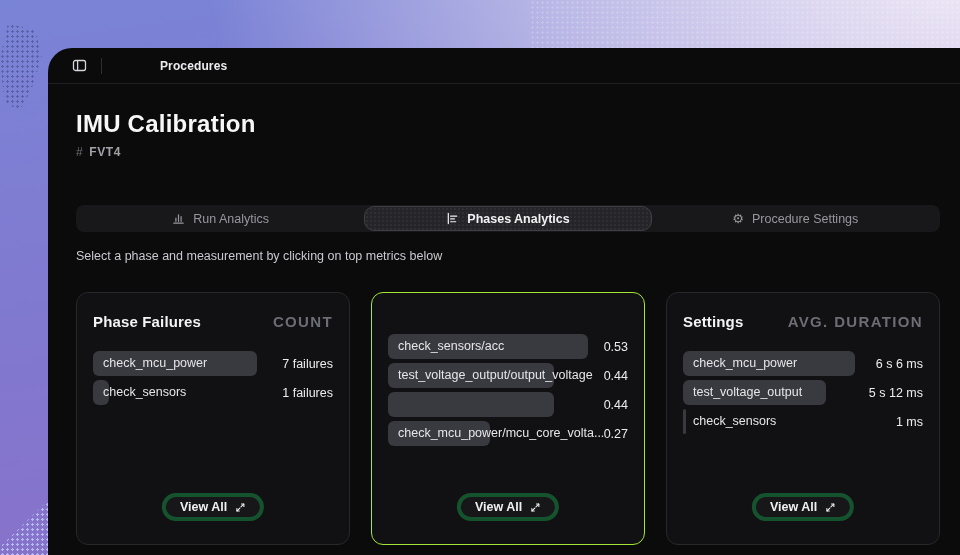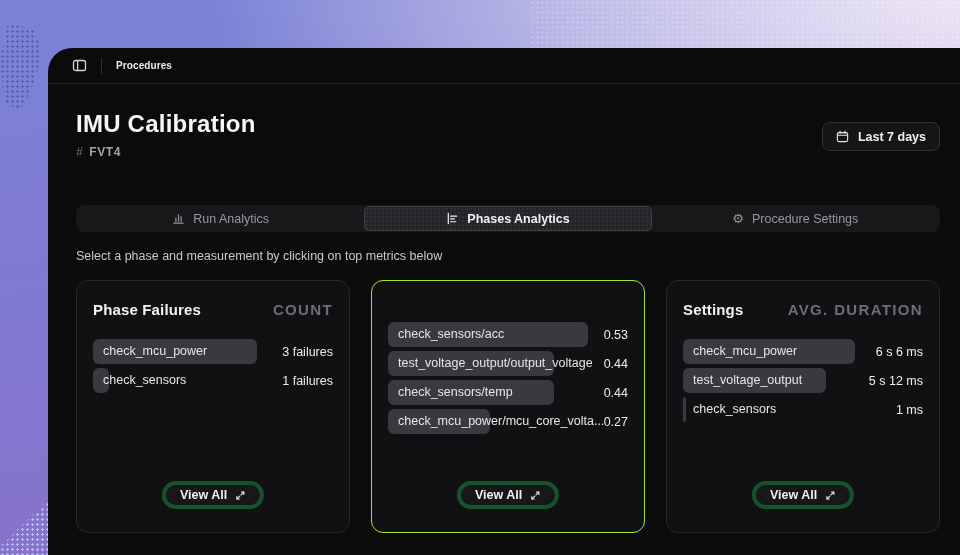--- a/index.html
+++ b/index.html
@@ -40,21 +40,21 @@
     overflow: hidden;
   }
   .topbar {
     height: 36px;
     display: flex; align-items: center; gap: 14px;
     padding: 0 24px;
     border-bottom: 1px solid #1f1f22;
   }
   .panel-btn { background: none; border: none; color: #d6d6da; display: flex; align-items: center; cursor: pointer; }
   .v-divider { width: 1px; height: 16px; background: #2d2d32; }
-  .crumb { font-size: 10px; font-weight: 600; color: #ececef; letter-spacing: .01em; }
+  .crumb { font-size: 12px; font-weight: 600; color: #ececef; letter-spacing: .01em; margin-left: 44px; }
 
   .content { padding: 0 44px 0 28px; }
 
   .title-row { margin-top: 26px; display: flex; justify-content: space-between; align-items: flex-start; gap: 22px; }
   .page-title { font-size: 24px; line-height: 28px; font-weight: 700; color: #f7f7f8; letter-spacing: .01em; }
   .tag-row { margin-top: 7px; display: flex; align-items: center; gap: 6px; font-size: 12px; letter-spacing: .05em; }
   .tag-hash { color: #6f6f78; }
   .tag-text { color: #a2a2a9; font-weight: 600; }
   .date-btn {
     margin-top: 12px;
@@ -64,36 +64,36 @@
     color: #f0f0f2; font-size: 12.5px; font-weight: 600; font-family: inherit;
     cursor: pointer; white-space: nowrap;
   }
 
   .tabs {
     margin-top: 46px; height: 27px;
     display: flex; background: #18181b; border-radius: 8px; padding: 1px;
   }
   .tab {
     flex: 1; display: flex; align-items: center; justify-content: center; gap: 8px;
-    background: none; border: 1px solid transparent; border-radius: 5px;
+    background: none; border: 1px solid transparent; border-radius: 10px;
     font-size: 12.5px; font-weight: 500; color: #97979e; font-family: inherit; cursor: pointer;
   }
   .tab.active {
     background-color: #252529;
     background-image: radial-gradient(rgba(255,255,255,0.05) 1px, transparent 1.2px);
     background-size: 4px 4px;
     border-color: #3e3e45;
     color: #f1f1f3; font-weight: 600;
   }
   .tab .ticon { display: flex; align-items: center; }
   .gear-glyph { font-size: 13px; line-height: 1; }
 
   .hint { margin-top: 16px; font-size: 12.5px; line-height: 16px; color: #c9c9cf; }
 
-  .cards { margin-top: 16px; display: flex; gap: 21px; height: 253px; }
+  .cards { margin-top: 28px; display: flex; gap: 21px; height: 253px; }
   .card {
     flex: 1; position: relative;
     background: #111113; border: 1px solid #28282c; border-radius: 12px;
     padding: 20px 16px 0;
     display: flex; flex-direction: column;
   }
   .card.highlighted { border-width: 1.5px; }
   .card-head { display: flex; justify-content: space-between; align-items: center; }
   .card-title { font-size: 15px; font-weight: 700; color: #f3f3f5; letter-spacing: .01em; }
   .card-unit { font-size: 15px; font-weight: 700; color: #6d6d75; letter-spacing: .09em; }
@@ -149,31 +149,20 @@
   <div class="content">
 
     <div class="title-row">
       <div>
         <h1 class="page-title">IMU Calibration</h1>
         <div class="tag-row">
           <span class="tag-hash">#</span>
           <span class="tag-text">FVT4</span>
         </div>
       </div>
-      <button class="date-btn">
-        <span>
-          <svg width="13" height="13" viewBox="0 0 14 14" fill="none" stroke="#e8e8ea" stroke-width="1.2" stroke-linecap="round">
-            <rect x="1.5" y="2.8" width="11" height="9.7" rx="1.6"></rect>
-            <line x1="4.4" y1="1.2" x2="4.4" y2="3.6"></line>
-            <line x1="9.6" y1="1.2" x2="9.6" y2="3.6"></line>
-            <line x1="1.5" y1="5.6" x2="12.5" y2="5.6"></line>
-          </svg>
-        </span>
-        <span>Last 7 days</span>
-      </button>
     </div>
 
     <div class="tabs">
       <button class="tab">
         <span class="ticon">
           <svg width="13" height="13" viewBox="0 0 14 14" fill="none" stroke="#97979e" stroke-width="1.3" stroke-linecap="round">
             <line x1="2" y1="12" x2="12" y2="12"></line>
             <line x1="4.2" y1="10" x2="4.2" y2="6.5"></line>
             <line x1="7" y1="10" x2="7" y2="3"></line>
             <line x1="9.8" y1="10" x2="9.8" y2="5"></line>
@@ -206,21 +195,21 @@
         <div class="card-head">
           <span class="card-title">Phase Failures</span>
           <span class="card-unit">COUNT</span>
         </div>
         <div class="rows">
           <div class="row">
             <div class="row-track">
               <div class="row-bar" style="width: 100%;"></div>
               <span class="row-label">check_mcu_power</span>
             </div>
-            <span class="row-value">3 failures</span>
+            <span class="row-value">7 failures</span>
           </div>
           <div class="row">
             <div class="row-track">
               <div class="row-bar" style="width: 10%;"></div>
               <span class="row-label">check_sensors</span>
             </div>
             <span class="row-value">1 failures</span>
           </div>
         </div>
         <button class="view-all">
@@ -248,21 +237,20 @@
           <div class="row">
             <div class="row-track">
               <div class="row-bar" style="width: 83%;"></div>
               <span class="row-label">test_voltage_output/output_voltage</span>
             </div>
             <span class="row-value">0.44</span>
           </div>
           <div class="row">
             <div class="row-track">
               <div class="row-bar" style="width: 83%;"></div>
-              <span class="row-label">check_sensors/temp</span>
             </div>
             <span class="row-value">0.44</span>
           </div>
           <div class="row">
             <div class="row-track">
               <div class="row-bar" style="width: 51%;"></div>
               <span class="row-label">check_mcu_power/mcu_core_volta...</span>
             </div>
             <span class="row-value">0.27</span>
           </div>

